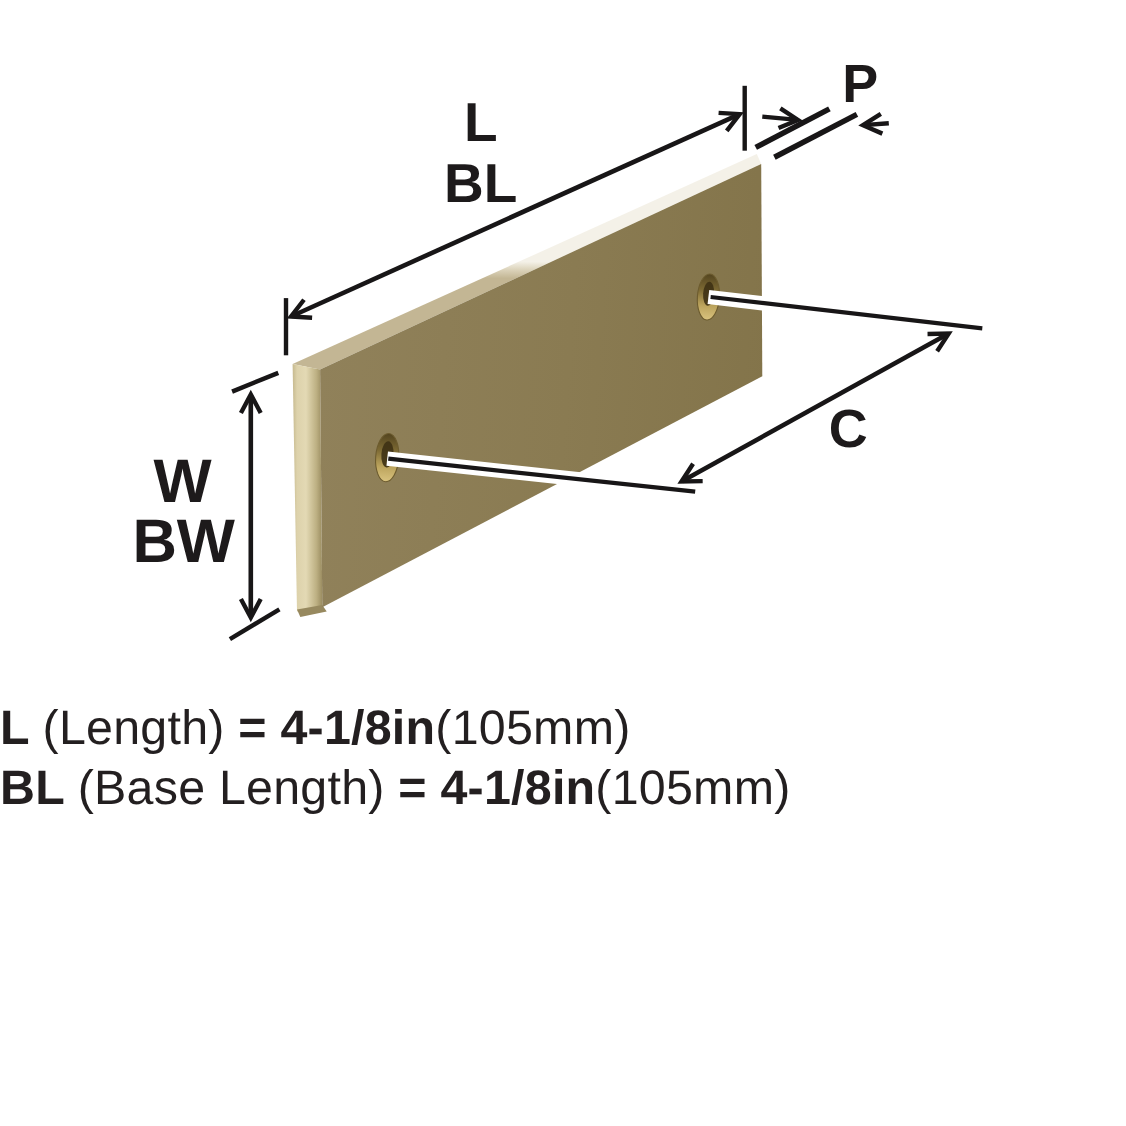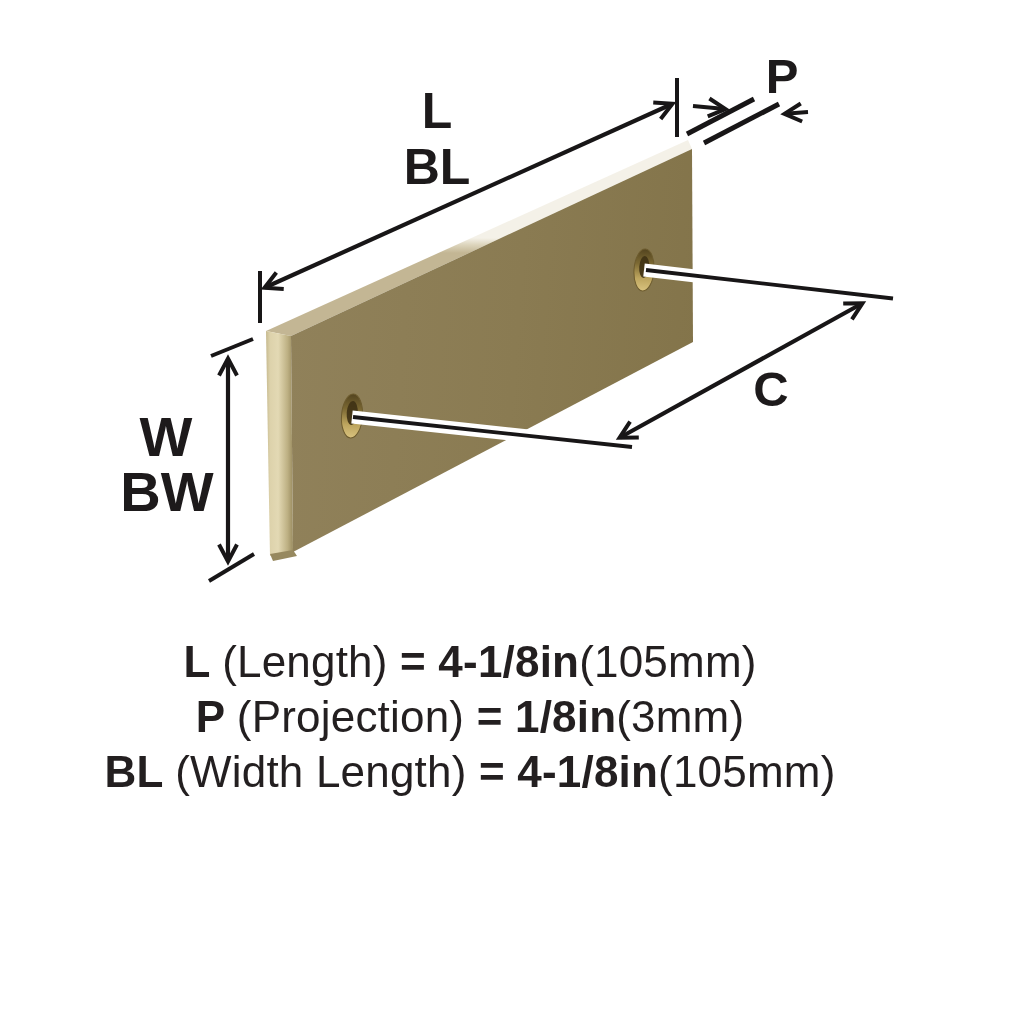--- a/index.html
+++ b/index.html
@@ -4,21 +4,21 @@
 <style>
   html,body{margin:0;padding:0;background:#ffffff;}
   .canvas{
     position:relative;width:1024px;height:1024px;background:#ffffff;overflow:hidden;
     font-family:"Liberation Sans",sans-serif;
   }
   .diagram-svg{position:absolute;left:0;top:0;}
   .dim-label{font-weight:700;fill:#1d1a1b;}
   .specs{
     position:absolute;top:634px;left:0;width:940px;
-    text-align:center;font-size:44px;line-height:55px;
+    font-size:44px;line-height:55px;
     color:#231f20;letter-spacing:0.2px;white-space:nowrap;
   }
   .specs .spec-line b{font-weight:700;}
   .specs .spec-line span{font-weight:400;}
 </style>
 </head>
 <body>
 
 <div class="canvas">
 
@@ -97,17 +97,16 @@
       <text class="dim-label" x="437" y="184" font-size="50">BL</text>
       <text class="dim-label" x="782" y="93" font-size="49">P</text>
       <text class="dim-label" x="771" y="406" font-size="49">C</text>
       <text class="dim-label" x="166" y="456" font-size="56">W</text>
       <text class="dim-label" x="167" y="511" font-size="56">BW</text>
     </g>
   </svg>
 
   <div class="specs">
     <div class="spec-line"><b>L </b><span>(Length) </span><b>= 4-1/8in</b><span>(105mm)</span></div>
-    <div class="spec-line"><b>P </b><span>(Projection) </span><b>= 1/8in</b><span>(3mm)</span></div>
-    <div class="spec-line"><b>BL </b><span>(Width Length) </span><b>= 4-1/8in</b><span>(105mm)</span></div>
+    <div class="spec-line"><b>BL </b><span>(Base Length) </span><b>= 4-1/8in</b><span>(105mm)</span></div>
   </div>
 
 </div>
 
 </body></html>

